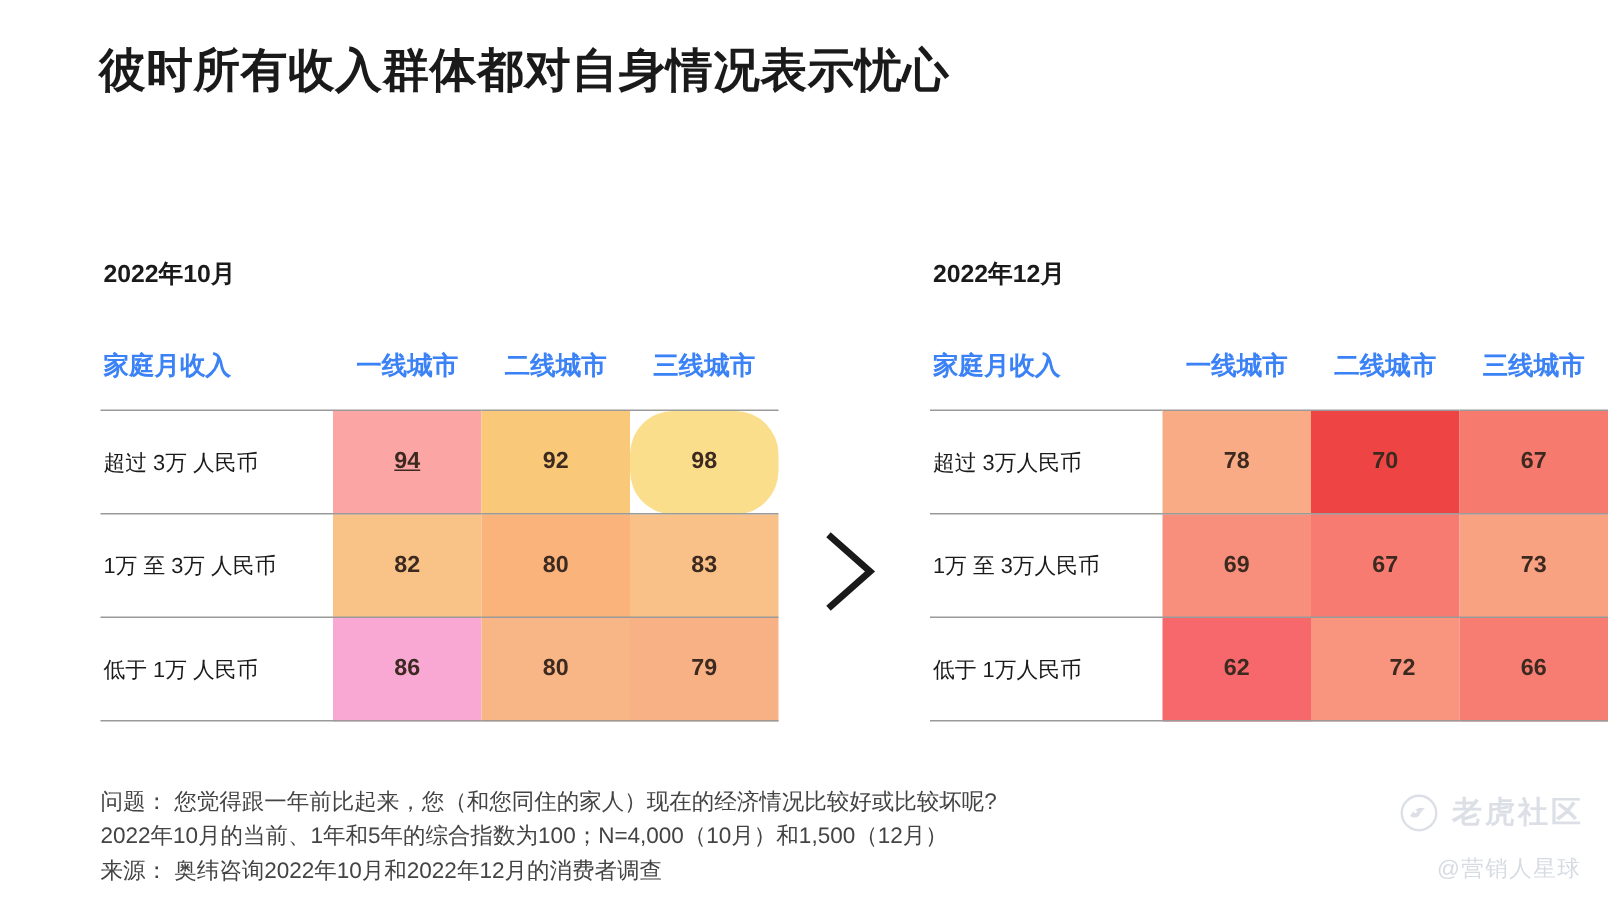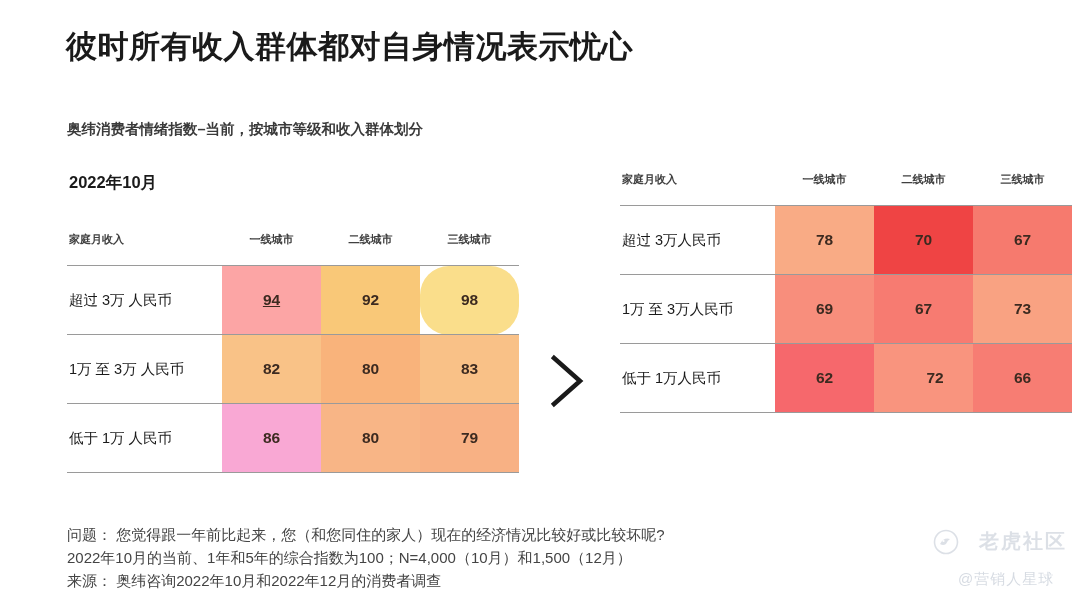--- a/index.html
+++ b/index.html
@@ -66,23 +66,23 @@
   table.matrix {
     border-collapse: collapse;
     width: 100%;
     table-layout: fixed;
   }
 
   table.matrix col.c-label { width: 155px; }
   table.matrix col.c-val   { width: 99px; }
 
   table.matrix thead th {
-    font-size: 11px;
-    font-weight: bold;
-    color: #404040;
+    font-size: 17px;
+    font-weight: bold;
+    color: #3b82f6;
     padding: 0 0 18px 0;
     text-align: center;
     vertical-align: bottom;
     white-space: nowrap;
     background: #ffffff;
   }
   table.matrix thead th.lbl {
     text-align: left;
     padding-left: 2px;
   }
@@ -134,21 +134,21 @@
   }
   .footnote div { margin: 0; padding: 0; }
 
   
   .wm-brand {
     position: absolute;
     left: 905px;
     top: 528px;
     display: flex;
     align-items: flex-end;
-    gap: 20px;
+    gap: 9px;
     opacity: 0.30;
   }
   .wm-brand .wm-logo {
     width: 26px;
     height: 26px;
     flex: 0 0 26px;
   }
   .wm-brand .wm-text {
     font-size: 20px;
     font-weight: bold;
@@ -167,21 +167,20 @@
     white-space: nowrap;
   }
 </style>
 </head>
 <body>
 
 <div class="slide">
 
   <div class="page-title">彼时所有收入群体都对自身情况表示忧心</div>
 
-  <div class="page-subtitle">奥纬消费者情绪指数–当前，按城市等级和收入群体划分</div>
 
   <div class="panel panel-left">
     <div class="panel-heading">2022年10月</div>
     <table class="matrix">
       <colgroup>
         <col class="c-label">
           <col class="c-val">
           <col class="c-val">
           <col class="c-val">
       </colgroup>
@@ -216,20 +215,21 @@
     </table>
   </div>
 
   <div class="chevron">
     <svg viewBox="0 0 44 58" width="44" height="58" aria-hidden="true">
       <polyline points="10,6 36,29 10,52" fill="none" stroke="#1a1a1a" stroke-width="4.5" stroke-linecap="square" stroke-linejoin="miter"></polyline>
     </svg>
   </div>
 
   <div class="panel panel-right">
+    <div class="panel-heading">2022年12月</div>
     <table class="matrix">
       <colgroup>
         <col class="c-label">
           <col class="c-val">
           <col class="c-val">
           <col class="c-val">
       </colgroup>
       <thead>
         <tr>
           <th class="lbl">家庭月收入</th>

